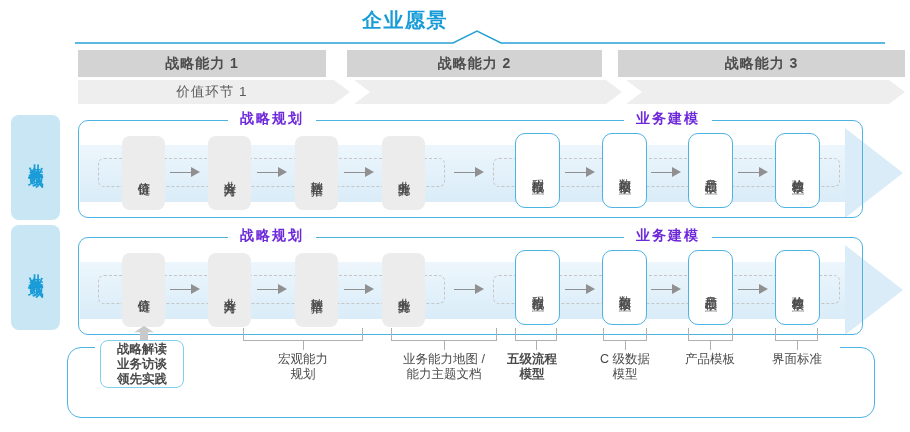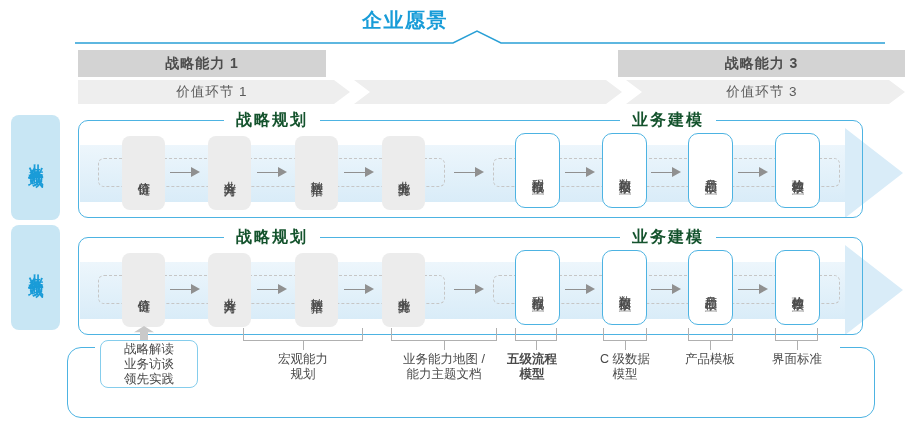--- a/index.html
+++ b/index.html
@@ -25,43 +25,43 @@
               font-size:15px;font-weight:bold;color:#1a9cd8;letter-spacing:3px;}
   
   .flow-row{position:absolute;left:78px;width:785px;height:98px;}
   .row-frame{position:absolute;left:0;top:0;width:785px;height:98px;border:1.5px solid #4db3e2;
              border-radius:10px;box-sizing:border-box;}
   .row-band{position:absolute;left:2px;top:25px;width:765px;height:57px;
             background:linear-gradient(180deg,#edf6fc 0%,#d9ecf8 100%);}
   .row-arrowhead{position:absolute;left:767px;top:8px;width:58px;height:90px;background:#d9ecf8;
                  clip-path:polygon(0 0,100% 50%,0 100%);}
   .row-header{position:absolute;top:-10px;transform:translateX(-50%);background:#fff;padding:0 12px;
-              font-size:16px;font-weight:bold;color:#14532d;letter-spacing:2px;white-space:nowrap;}
+              font-size:14px;font-weight:bold;color:#6d28d9;letter-spacing:2px;white-space:nowrap;}
   .dash-rect{position:absolute;top:38px;height:29px;border:1px dashed #c6c6c6;border-radius:6px;
              box-sizing:border-box;}
   .gray-box{position:absolute;top:16px;width:43px;height:74px;background:#ececec;border-radius:8px;
             display:flex;align-items:center;justify-content:center;writing-mode:vertical-rl;
             font-size:12.5px;color:#4a4a4a;letter-spacing:1px;}
   .cyan-box{position:absolute;top:13px;width:45px;height:75px;background:#fff;border:1.5px solid #4db3e2;
             border-radius:10px;box-sizing:border-box;display:flex;align-items:center;justify-content:center;
             writing-mode:vertical-rl;font-size:12.5px;color:#4a4a4a;letter-spacing:1px;}
   .harrow{position:absolute;top:47px;width:30px;height:10px;}
   .harrow::before{content:'';position:absolute;left:0;top:4.5px;width:22px;height:1px;background:#909090;}
   .harrow::after{content:'';position:absolute;right:0;top:0;width:0;height:0;
                  border-left:9px solid #909090;border-top:5px solid transparent;border-bottom:5px solid transparent;}
   
   .tool-frame{position:absolute;left:67px;top:347px;width:808px;height:71px;border:1.5px solid #4db3e2;
               border-radius:14px;box-sizing:border-box;}
   .tool-frame-mask{position:absolute;left:95px;top:344px;width:745px;height:7px;background:#fff;}
   .tool-label{position:absolute;left:471px;top:392px;transform:translateX(-50%);font-size:17px;
               font-weight:bold;color:#3a3a3a;letter-spacing:3px;white-space:nowrap;}
   
-  .src-box{position:absolute;left:100px;top:340px;width:98px;height:48px;border:1px solid #85cdec;
+  .src-box{position:absolute;left:100px;top:340px;width:84px;height:48px;border:1px solid #85cdec;
            border-radius:8px;background:#fff;box-sizing:border-box;display:flex;flex-direction:column;
-           align-items:center;justify-content:center;font-size:12.5px;line-height:15px;color:#4a4a4a;}
+           align-items:center;justify-content:center;font-size:12.5px;line-height:15px;color:#4a4a4a;font-weight:bold;}
   .uparrow{position:absolute;left:134px;top:326px;width:20px;height:15px;background:#c9c9c9;
            clip-path:polygon(50% 0,100% 42%,70% 42%,70% 100%,30% 100%,30% 42%,0 42%);}
   .bracket{position:absolute;top:328px;height:13px;border-left:1px solid #b0b0b0;
            border-right:1px solid #b0b0b0;border-bottom:1px solid #b0b0b0;box-sizing:border-box;}
   .bracket-stem{position:absolute;top:340px;width:1px;height:10px;background:#b0b0b0;}
   .note{position:absolute;top:352px;transform:translateX(-50%);text-align:center;font-size:12.5px;
         line-height:15px;color:#4a4a4a;white-space:nowrap;}
   svg{display:block;}
 </style>
 </head>
@@ -69,27 +69,27 @@
 
 <div id="canvas">
 
   <div class="top-title" style="left:405px;">企业愿景</div>
 
   <svg class="abs" style="left:0;top:0;" width="910" height="60">
     <polyline points="75,43 453,43 477,31 501,43 885,43" fill="none" stroke="#2aa0d6" stroke-width="1.5"></polyline>
   </svg>
 
   <div class="cap-band" style="left:78px;width:248px;">战略能力 1</div>
+  <div class="cap-band" style="left:347px;width:255px;">战略能力 2</div>
   <div class="cap-band" style="left:618px;width:287px;">战略能力 3</div>
 
   <div class="chev first" style="left:78px;width:272px;"></div>
   <div class="chev mid" style="left:354px;width:268px;"></div>
   <div class="chev mid" style="left:626px;width:279px;"></div>
   <div class="chev-label" style="left:212px;">价值环节 1</div>
-  <div class="chev-label" style="left:762px;">价值环节 3</div>
 
   <div class="domain-tab" style="top:115px;">业务领域 1</div>
   <div class="domain-tab" style="top:225px;">业务领域 2</div>
 
   <div class="flow-row" style="top:120px;">
     <div class="row-band"></div>
     <div class="row-arrowhead"></div>
     <div class="row-frame"></div>
     <div class="dash-rect" style="left:20px;width:347px;"></div>
     <div class="dash-rect" style="left:415px;width:347px;"></div>

